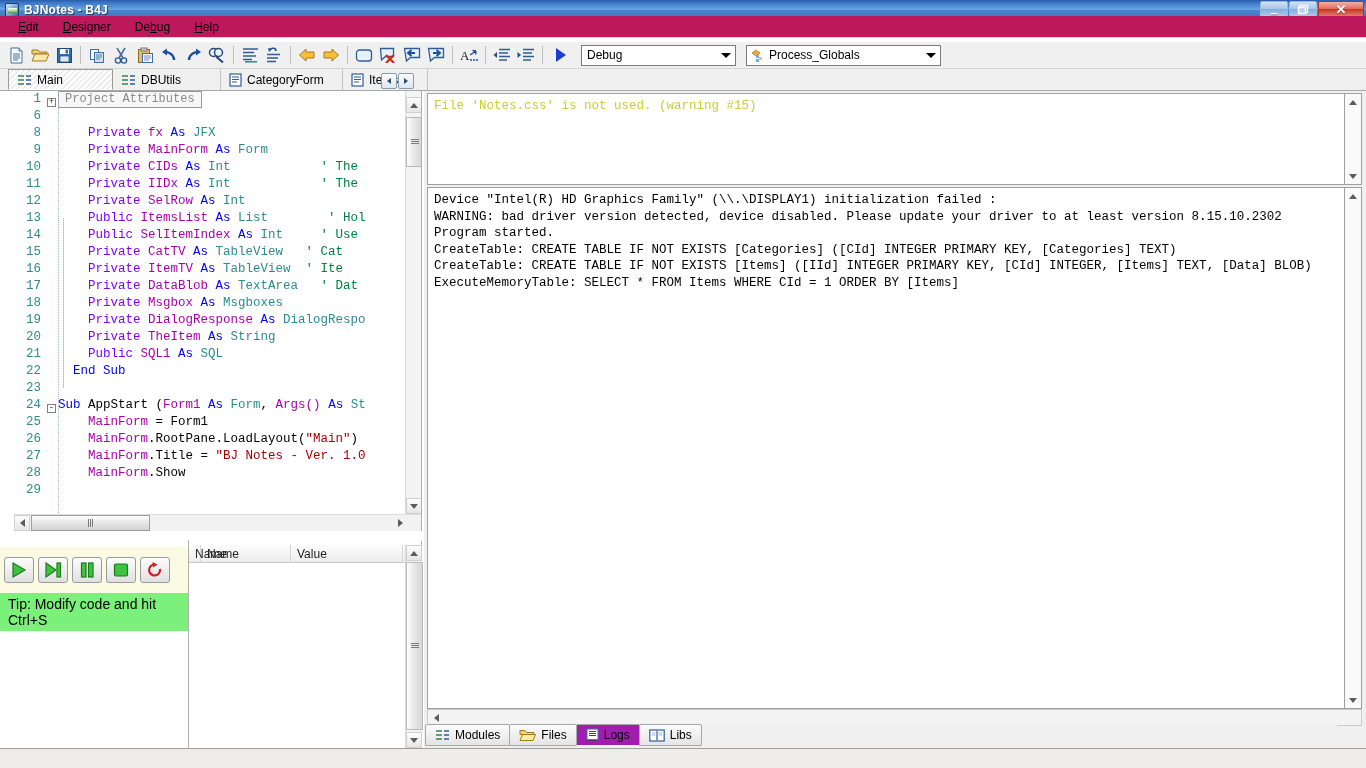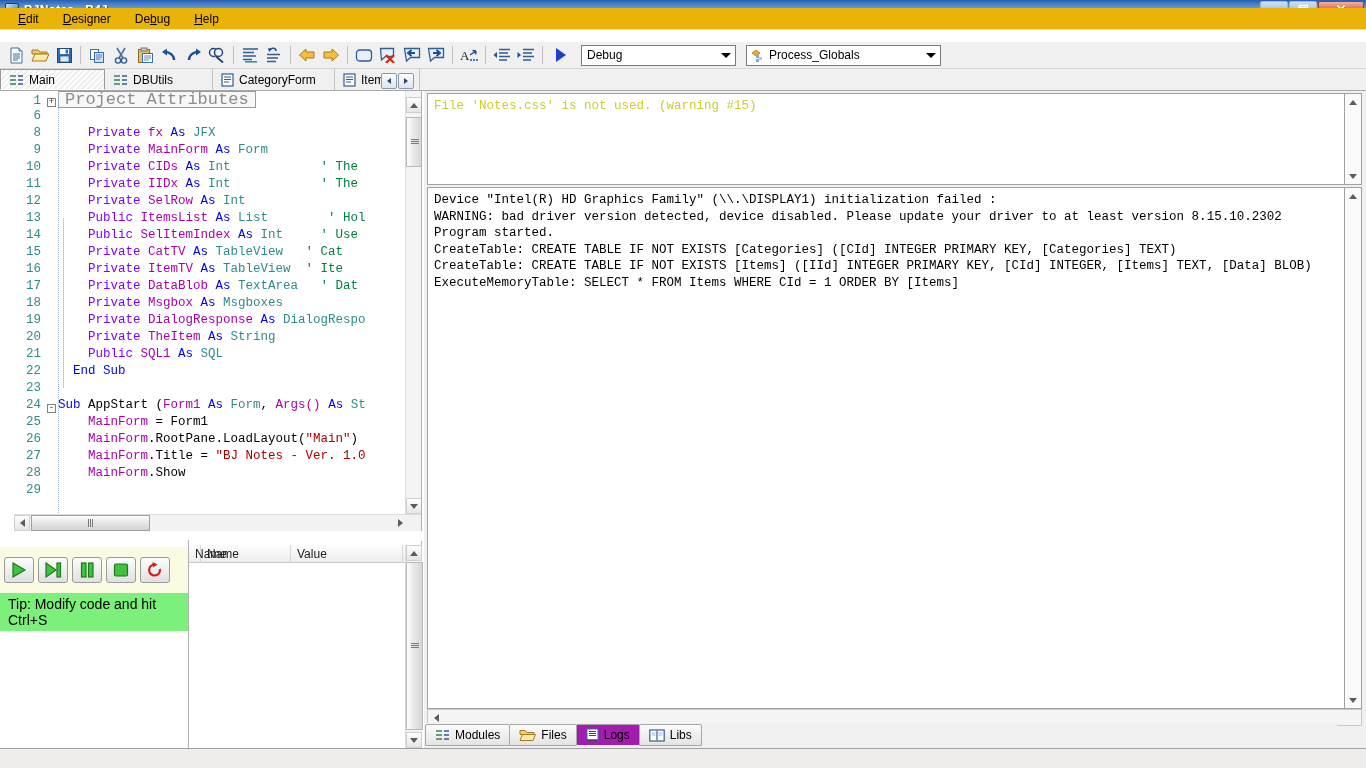--- a/index.html
+++ b/index.html
@@ -43,22 +43,22 @@
     width: 46px;
     background: linear-gradient(to bottom, #f4b0a4 0%, #e06d5a 45%, #c83a27 50%, #e08774 100%);
     border-color: #a33a28;
   }
   .winbtn .glyph { color: #ffffff; font-size: 11px; font-weight: bold; text-shadow: 0 1px 1px rgba(0,0,0,.4); line-height: 1; }
   .winbtn.min .glyph { font-size: 13px; position: relative; top: 3px; }
   .winbtn.close .glyph { font-size: 13px; }
 
   
   #menubar {
-    position:absolute; left:0; top:8px; width:1366px; height:22px;
-    background:#eab308; border-bottom:1px solid #dcdcdc;
+    position:absolute; left:0; top:16px; width:1366px; height:22px;
+    background:#be185d; border-bottom:1px solid #dcdcdc;
     display:flex; align-items:center; padding-left:6px;
   }
   .menu-item {
     padding: 3px 12px; font-size: 12px; color:#000; cursor:default;
   }
   .menu-item u { text-decoration: underline; }
 
   
   #toolbar {
     position:absolute; left:0; top:42px; width:1366px; height:27px;
@@ -86,21 +86,21 @@
     background:#f0f0f0; display:flex; align-items:flex-end;
     border-bottom:1px solid #a8a8a8;
   }
   .mtab {
     height:21px; display:flex; align-items:center; gap:5px;
     padding:0 12px 0 8px; font-size:12px; color:#000;
     border-right:1px solid #c4c4c4; background:#f0f0f0; position:relative;
   }
   .mtab.active {
     background: repeating-linear-gradient(135deg,#ffffff 0 2px,#eeeeee 2px 4px);
-    border:1px solid #9a9a9a; border-bottom:1px solid #fff;
+    border:1px solid #9a9a9a; border-bottom:1px solid #fff;margin-left:8px;
   }
   .mtab.clipped { overflow:hidden; }
   #tabspin { position:absolute; right:952px; bottom:1px; display:flex; gap:1px; }
   .spinbtn {
     width:16px;height:16px; border:1px solid #8a9aad; border-radius:2px;
     background:linear-gradient(to bottom,#fbfcfd,#dfe6ee);
     display:flex;align-items:center;justify-content:center;
   }
   .spinbtn i { width:0;height:0;border-top:3px solid transparent;border-bottom:3px solid transparent; }
   .spinbtn.l i { border-right:4px solid #2a4a6e; }
@@ -138,21 +138,21 @@
   .kw { color:#0000ff; }
   .kw2 { color:#7f00ff; }
   .typ { color:#2e8b8b; }
   .ident { color:#aa00aa; }
   .str { color:#aa0000; }
   .cmt { color:#008040; }
   .plain { color:#000000; }
   .attrbox {
     display:inline-block; border:1px solid #9a9a9a; background:#f7f7f7;
     color:#8c8c8c; padding:0 6px; font-family:"Liberation Mono", monospace;
-    font-size:17px; line-height:15px;
+    font-size:12px; line-height:15px;
   }
 
   
   .vscroll {
     position:absolute; width:16px; background:#f4f4f4; border-left:1px solid #dcdcdc;
   }
   .hscroll {
     position:absolute; height:16px; background:#f4f4f4; border-top:1px solid #dcdcdc;
   }
   .sbtn {

